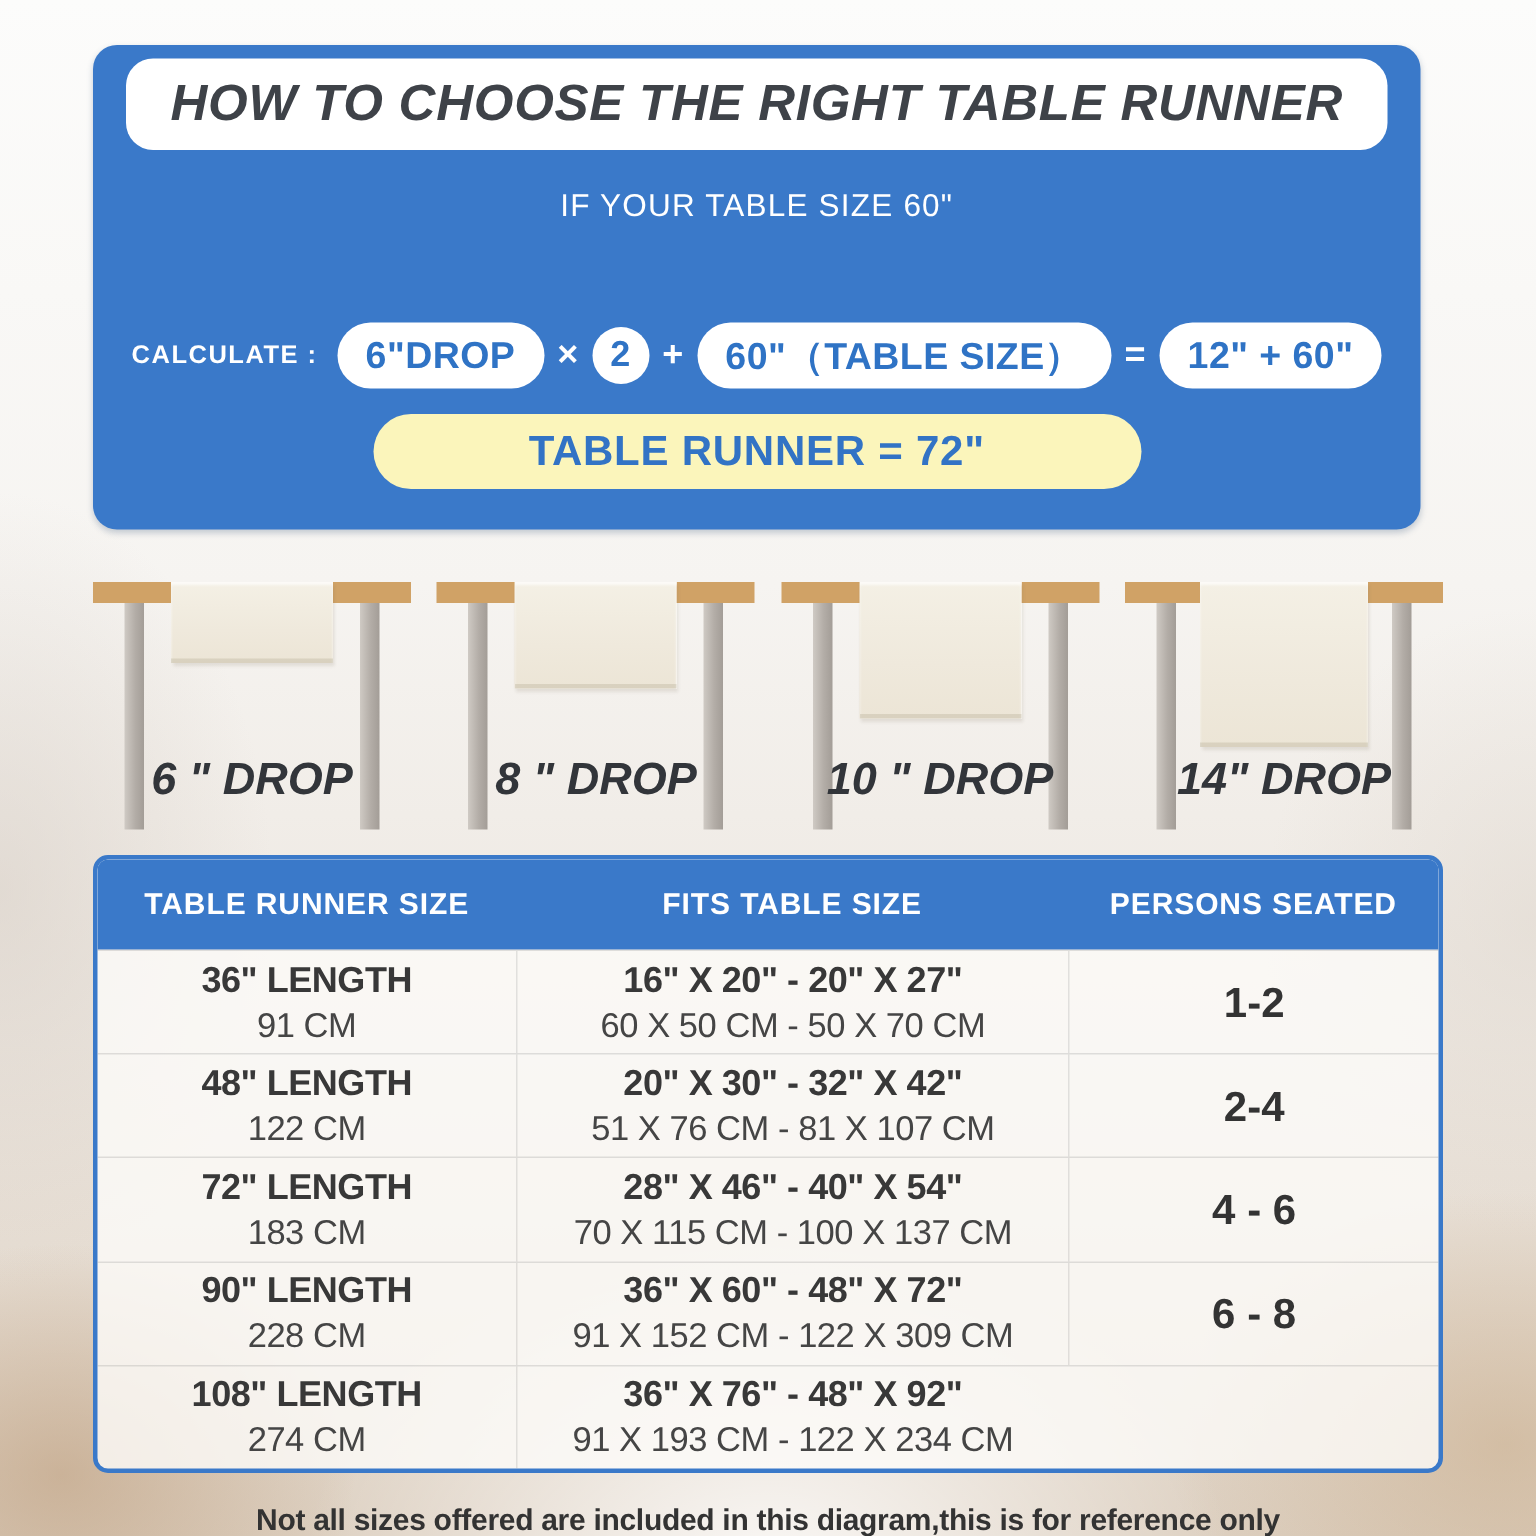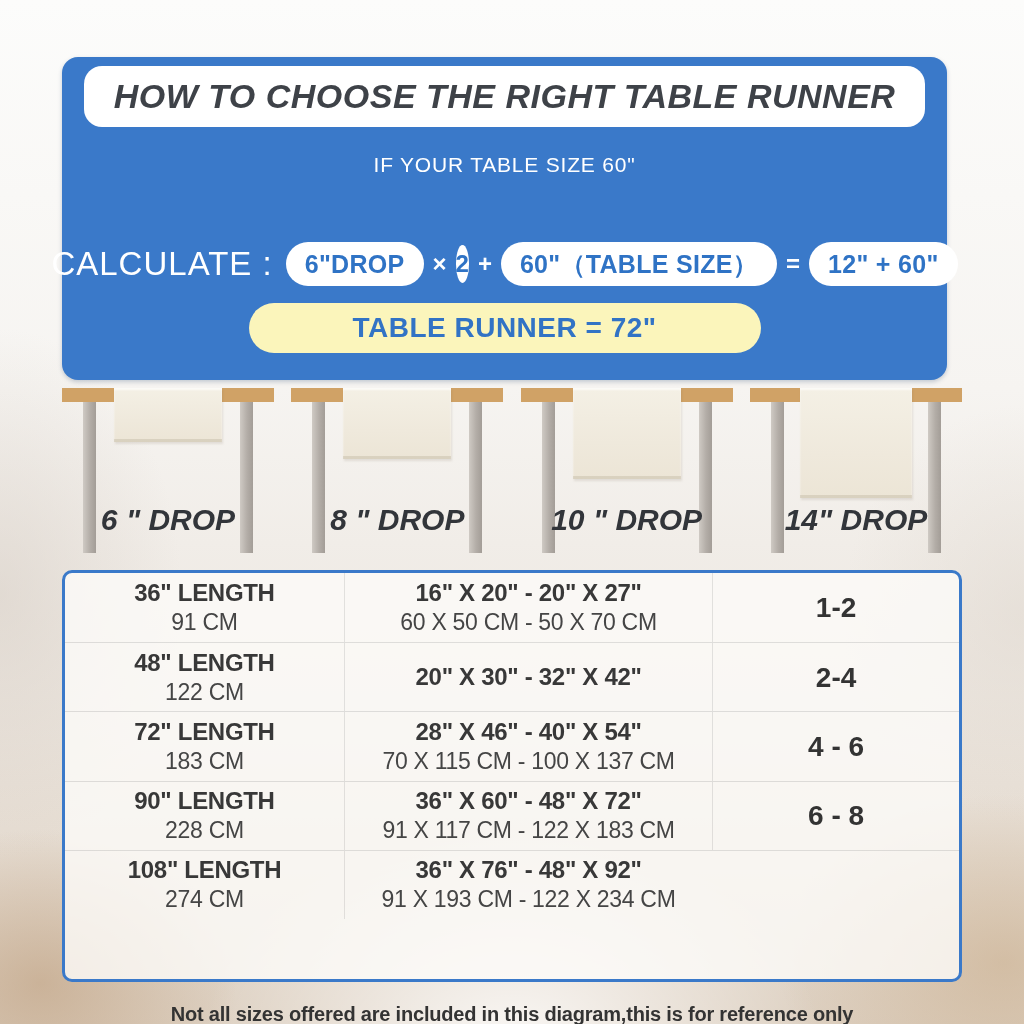--- a/index.html
+++ b/index.html
@@ -15,40 +15,39 @@
       radial-gradient(ellipse 260px 380px at 0% 58%, rgba(214,205,196,0.55), transparent 70%),
       radial-gradient(ellipse 260px 300px at 100% 60%, rgba(222,214,205,0.5), transparent 70%),
       linear-gradient(180deg, #fcfcfb 0%, #f6f4f1 38%, #ece6df 68%, #ddd0c1 100%);
   }
 
   
   .panel {
     position: absolute; left: 62px; top: 30px; width: 885px; height: 323px;
     background: #3a79c9; border-radius: 16px;
     box-shadow: 0 2px 4px rgba(40,70,110,0.25);
-    margin-top: 27px;
   }
   .title-pill {
     position: absolute; left: 22px; right: 22px; top: 9px; height: 61px;
     background: #ffffff; border-radius: 18px;
     display: flex; align-items: center; justify-content: center;
   }
   .title-pill span {
     font-size: 34px; font-weight: 700; font-style: italic;
     color: #3e4248; letter-spacing: 0.5px; white-space: nowrap;
   }
   .subtitle { position: absolute; left: 0; right: 0; text-align: center; color: #ffffff; font-weight: 400; letter-spacing: 0.8px; }
   .subtitle.line1 { top: 96px; font-size: 21px; }
   .subtitle.line2 { top: 128px; font-size: 21px; }
 
   .formula {
     position: absolute; left: 0; right: 0; top: 184px; height: 46px;
     display: flex; align-items: center; justify-content: center; gap: 9px;
   }
-  .formula .calc-label { color: #ffffff; font-size: 33px; font-weight: 400; letter-spacing: 1px; margin-right: 4px; white-space: nowrap; }
+  .formula .calc-label { color: #ffffff; font-size: 17px; font-weight: 700; letter-spacing: 1px; margin-right: 4px; white-space: nowrap; }
   .fpill {
     background: #ffffff; border-radius: 23px; height: 44px;
     display: flex; align-items: center; justify-content: center;
     padding: 0 19px; color: #2f73c5; font-size: 25px; font-weight: 700;
     white-space: nowrap; letter-spacing: 0.3px;
   }
   .fop { color: #ffffff; font-size: 24px; font-weight: 700; }
   .fcircle {
     background: #ffffff; width: 38px; height: 38px; border-radius: 50%;
     display: flex; align-items: center; justify-content: center;
@@ -171,40 +170,46 @@
   <div class="table-fig fig4">
     <div class="leg left"></div>
     <div class="leg right"></div>
     <div class="tabletop"></div>
     <div class="runner"></div>
     <div class="drop-label">14" DROP</div>
   </div>
 </div>
 
 <div class="size-table">
+  <div class="thead">
+    <div class="hcell">TABLE RUNNER SIZE</div>
+    <div class="hcell">FITS TABLE SIZE</div>
+    <div class="hcell">PERSONS SEATED</div>
+  </div>
 
   <div class="trow">
     <div class="tcell">
       <div class="l1">36" LENGTH</div>
       <div class="l2">91 CM</div>
     </div>
     <div class="tcell">
       <div class="l1">16" X 20" - 20" X 27"</div>
       <div class="l2">60 X 50 CM - 50 X 70 CM</div>
     </div>
     <div class="tcell persons">1-2</div>
   </div>
 
   <div class="trow">
     <div class="tcell">
       <div class="l1">48" LENGTH</div>
       <div class="l2">122 CM</div>
     </div>
     <div class="tcell">
       <div class="l1">20" X 30" - 32" X 42"</div>
+      <div class="l2">51 X 76 CM - 81 X 107 CM</div>
     </div>
     <div class="tcell persons">2-4</div>
   </div>
 
   <div class="trow">
     <div class="tcell">
       <div class="l1">72" LENGTH</div>
       <div class="l2">183 CM</div>
     </div>
     <div class="tcell">
@@ -214,21 +219,21 @@
     <div class="tcell persons">4 - 6</div>
   </div>
 
   <div class="trow">
     <div class="tcell">
       <div class="l1">90" LENGTH</div>
       <div class="l2">228 CM</div>
     </div>
     <div class="tcell">
       <div class="l1">36" X 60" - 48" X 72"</div>
-      <div class="l2">91 X 117 CM - 122 X 183 CM</div>
+      <div class="l2">91 X 152 CM - 122 X 309 CM</div>
     </div>
     <div class="tcell persons">6 - 8</div>
   </div>
 
   <div class="trow">
     <div class="tcell">
       <div class="l1">108" LENGTH</div>
       <div class="l2">274 CM</div>
     </div>
     <div class="tcell">

